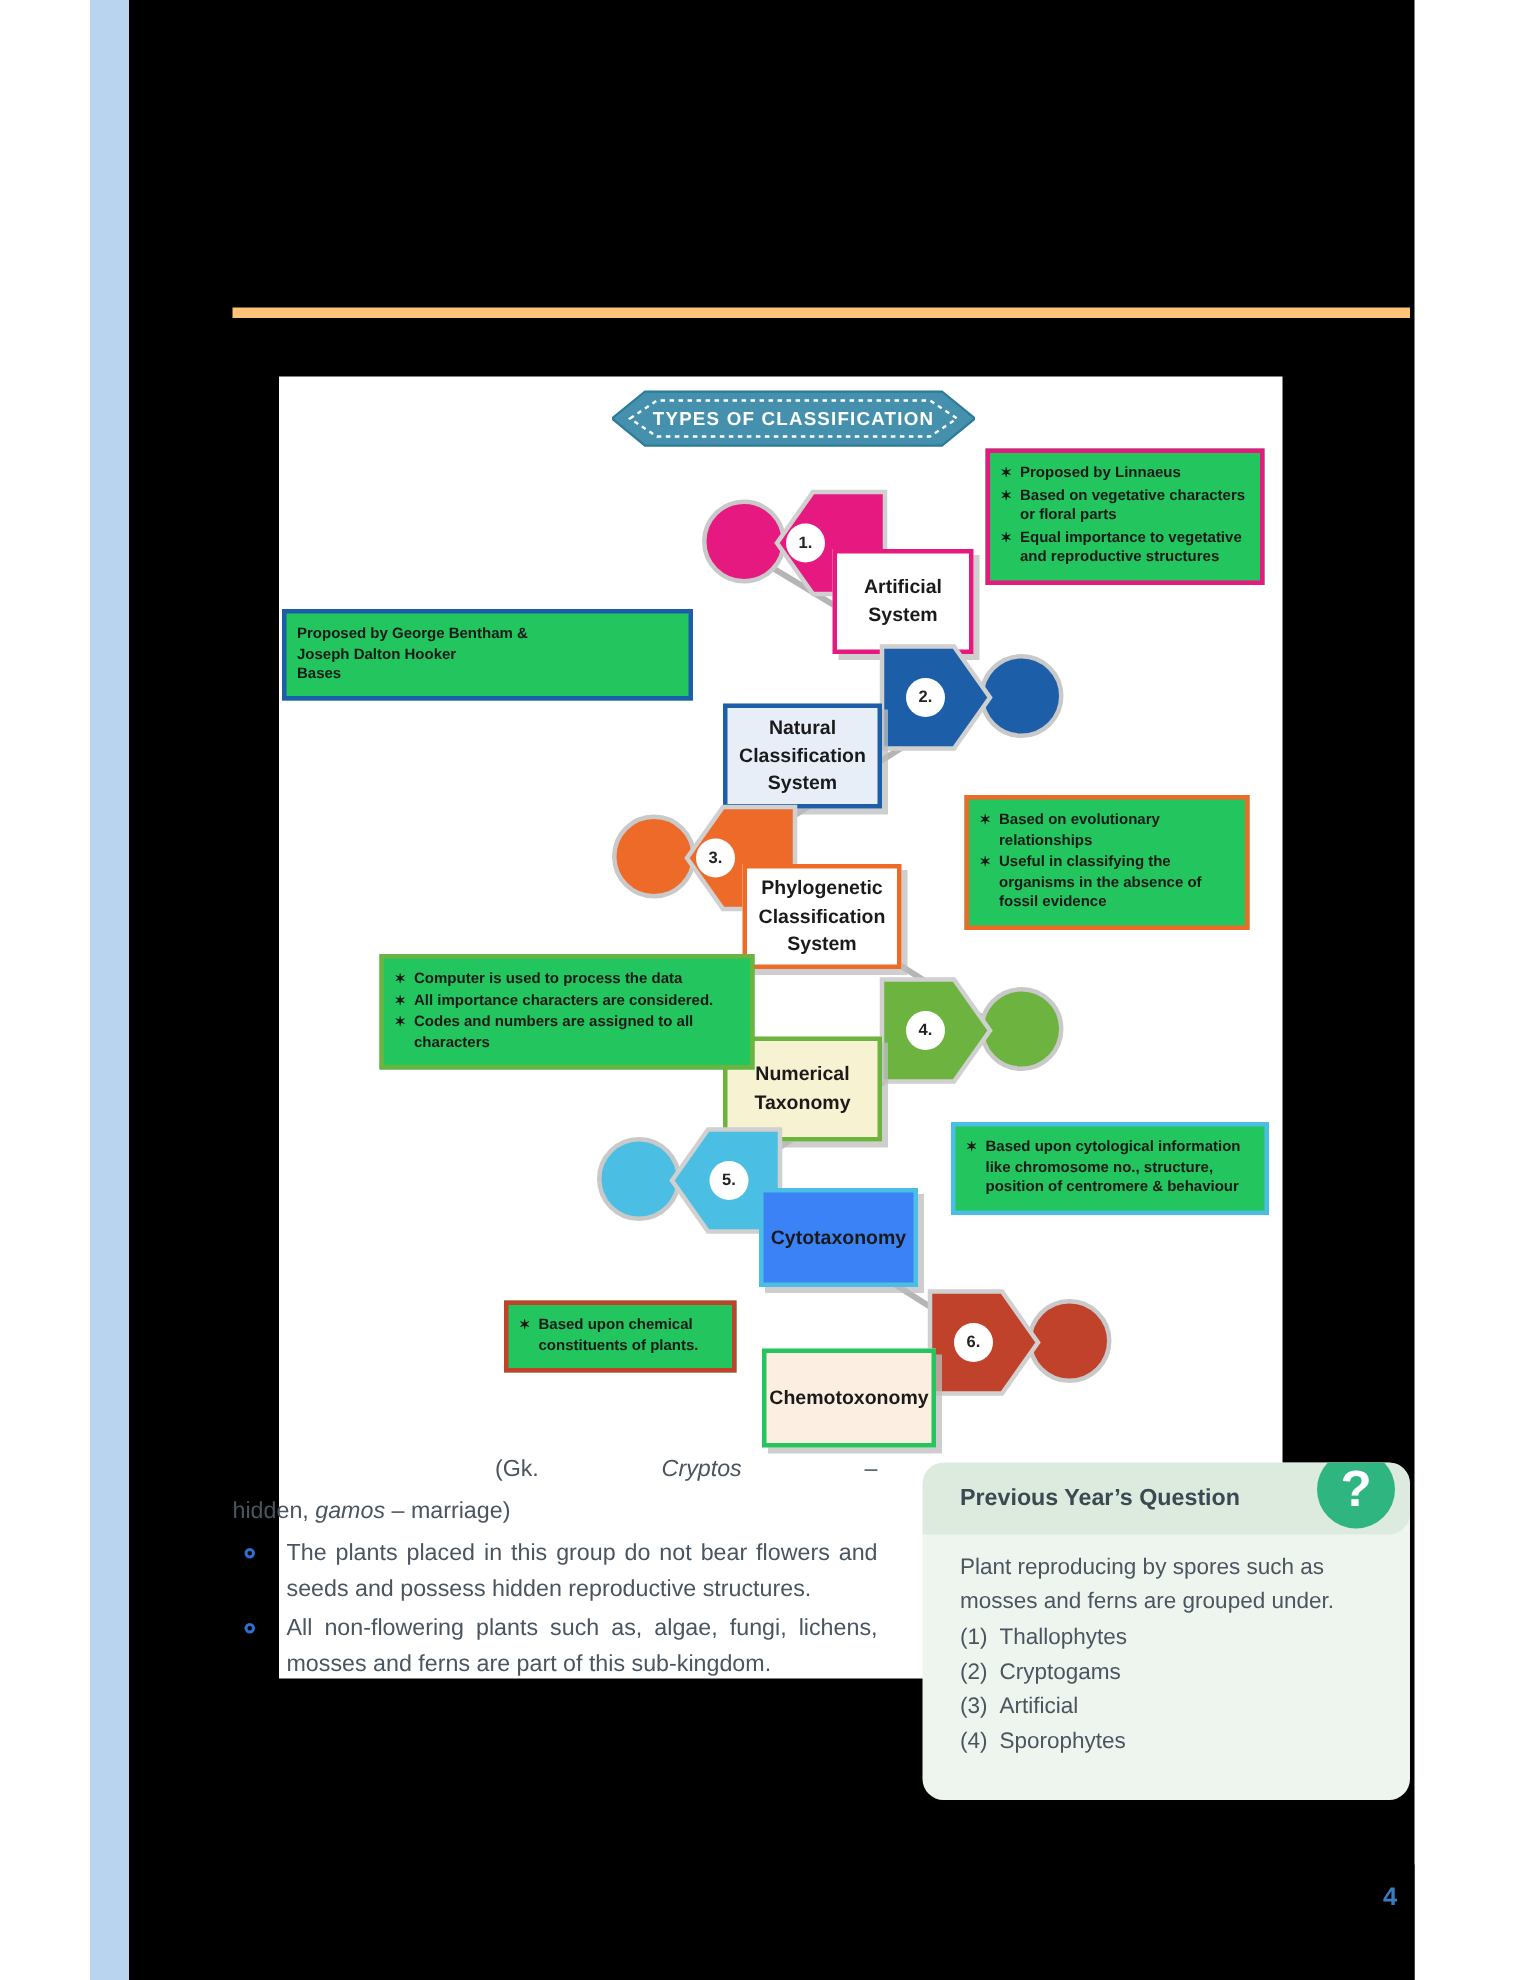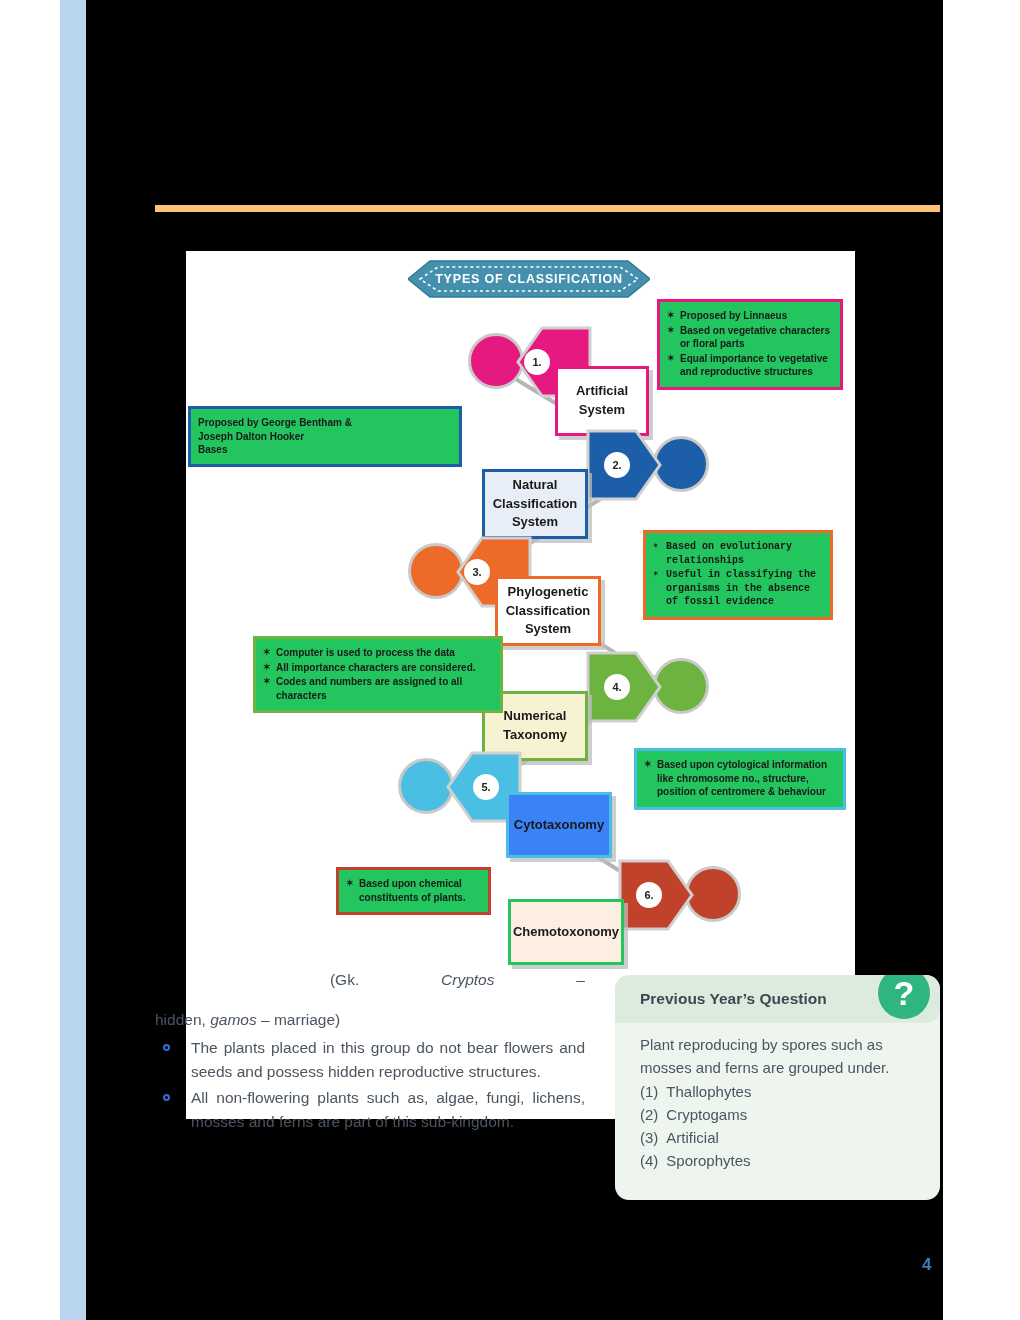--- a/index.html
+++ b/index.html
@@ -34,21 +34,21 @@
   .descbox{position:absolute;box-sizing:border-box;background:#22c55e;padding:7px 8px 7px 7px;
      font-size:10px;font-weight:bold;color:#1a1a1a;line-height:1.35;}
   .descbox ul{margin:0;padding:0;list-style:none;}
   .descbox li{position:relative;padding-left:13px;margin:0 0 1px 0;}
   .descbox li:before{content:"\2736";position:absolute;left:0;top:0;font-size:9px;}
   .descbox .plain{margin:0;padding:0;}
 
   
   .bodytext{position:absolute;left:155px;top:968px;width:430px;color:#4a5560;font-size:15.5px;line-height:1.55;}
   .gkline{text-align:justify;text-align-last:justify;}
-  .gkline2{margin-top:16px;}
+  .gkline2{margin-top:4px;}
   .bullets{margin:0;padding:0;list-style:none;margin-top:4px;}
   .bullets li{position:relative;padding-left:36px;margin-bottom:2px;text-align:justify;}
   .bullets li .bdot{position:absolute;left:8px;top:8px;width:7px;height:7px;border-radius:50%;
      border:2.5px solid #2f6fd0;box-sizing:border-box;}
   em{}
 
   
   .pyq{position:absolute;left:615px;top:975px;width:325px;height:225px;background:#eef5ee;border-radius:14px;overflow:hidden;}
   .pyq-head{height:48px;background:#dcebdd;border-radius:14px 14px 14px 0;display:flex;align-items:center;padding-left:25px;}
   .pyq-head .t{font-size:15.5px;font-weight:bold;color:#3b4a52;}
@@ -128,21 +128,21 @@
       <div class="circ" style="left:222px;top:292px;width:56px;height:56px;background:#ED6A29;"></div>
       <svg class="chev" style="left:266px;top:283px;" width="80" height="76" viewBox="0 0 80 76">
         <polygon points="78,4 30,4 6,38 30,72 78,72" fill="#ED6A29" stroke="#d0d0d0" stroke-width="3"></polygon>
       </svg>
       <div class="numbadge" style="left:278px;top:308px;">3.</div>
       <div class="labelbox" style="left:309px;top:285px;width:106px;height:70px;background:#FFFFFF;border:3px solid #ED6A29;">
         <span style="white-space: pre-line;">Phylogenetic
 Classification
 System</span>
       </div>
-      <div class="descbox" style="left:457px;top:279px;width:190px;border:3px solid #ED6A29;font-family:Liberation Mono, monospace;">
+      <div class="descbox" style="left:457px;top:279px;width:190px;border:3px solid #ED6A29;">
         <ul>
           <li>Based on evolutionary relationships</li>
           <li>Useful in classifying the organisms in the absence of fossil evidence</li>
         </ul>
       </div>
     </div>
 
     <div>
       <div class="circ" style="left:467px;top:407px;width:56px;height:56px;background:#6CB33F;"></div>
       <svg class="chev" style="left:400px;top:398px;" width="80" height="76" viewBox="0 0 80 76">

